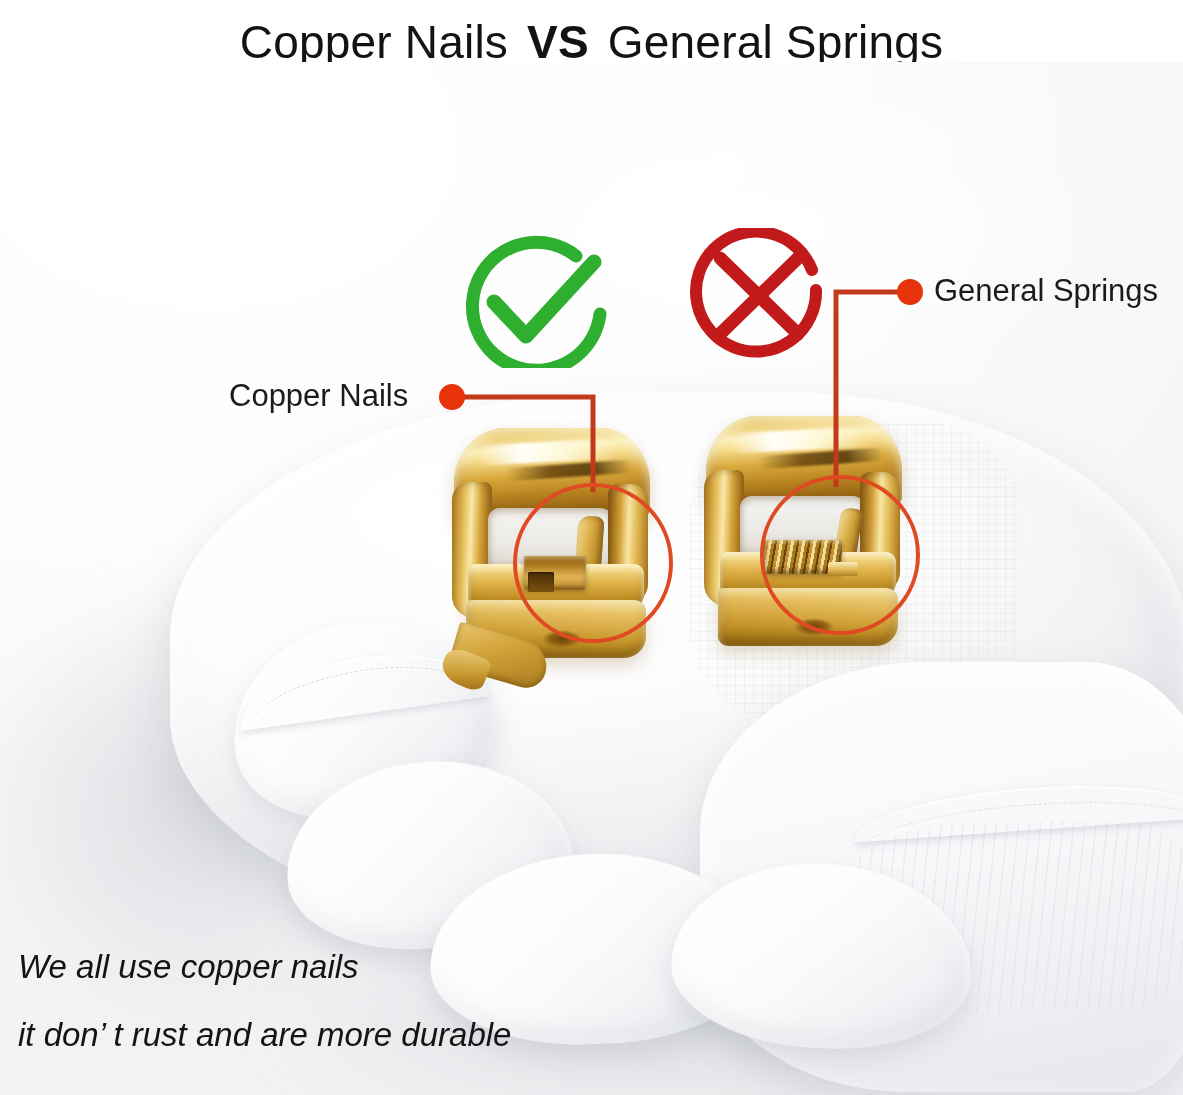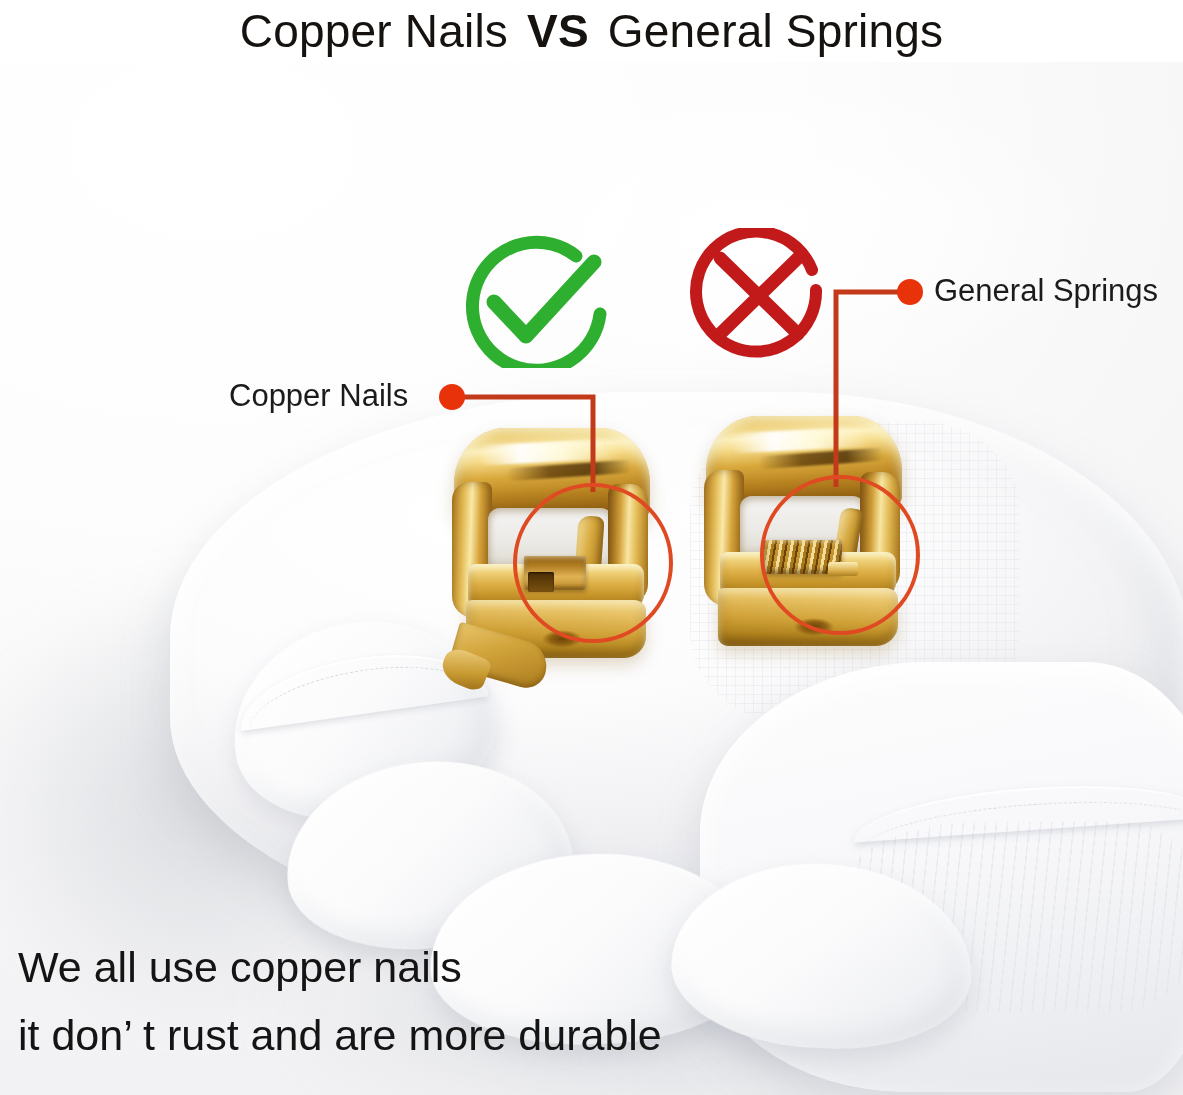--- a/index.html
+++ b/index.html
@@ -148,21 +148,21 @@
       repeating-linear-gradient(0deg, rgba(213,216,222,.5) 0 1px, rgba(0,0,0,0) 1px 9px),
       repeating-linear-gradient(90deg, rgba(213,216,222,.5) 0 1px, rgba(0,0,0,0) 1px 9px);
     opacity: .55;
     filter: blur(.5px);
     border-radius: 30%;
   }
 
   
   .title {
     position: absolute;
-    left: 0; top: 2px;
+    left: 0; top: 13px;
     width: 1183px;
     text-align: center;
     font-size: 46px;
     line-height: 58px;
     color: #15120f;
     letter-spacing: .2px;
     white-space: nowrap;
   }
   .title .vs {
     font-weight: bold;
@@ -376,21 +376,22 @@
     left: 128px; top: 150px;
     width: 30px; height: 14px;
     border-radius: 3px;
     background: linear-gradient(180deg, #fbeeb8 0%, #ddb24f 60%, #ae8020 100%);
   }
 
   
   .caption {
     position: absolute;
     left: 18px;
-    font-size: 43px;
+    font-style: italic;
+    font-size: 33px;
     line-height: 38px;
     color: #141414;
     white-space: nowrap;
   }
   .caption-1 { top: 948px; }
   .caption-2 { top: 1016px; text-align: right; }
 </style>
 </head>
 <body>
 

